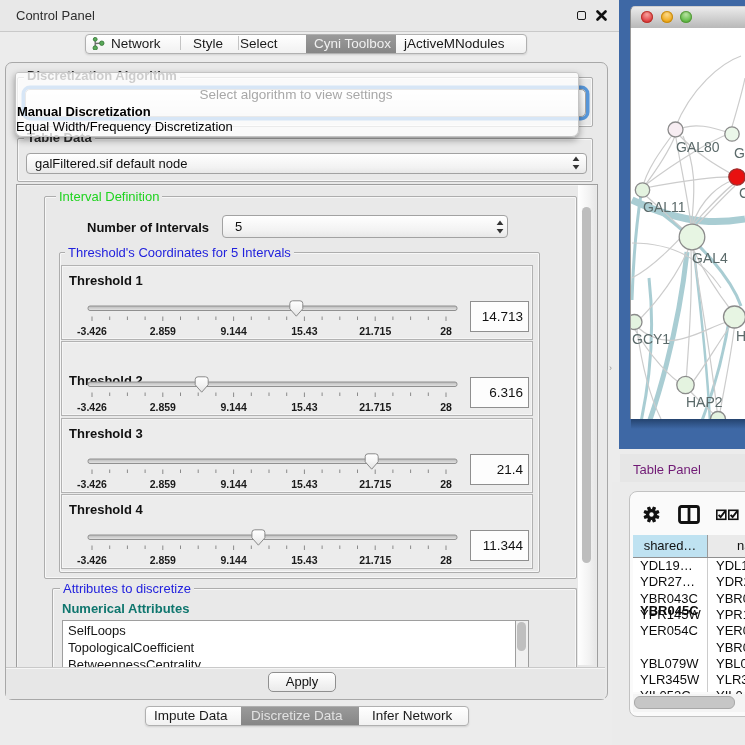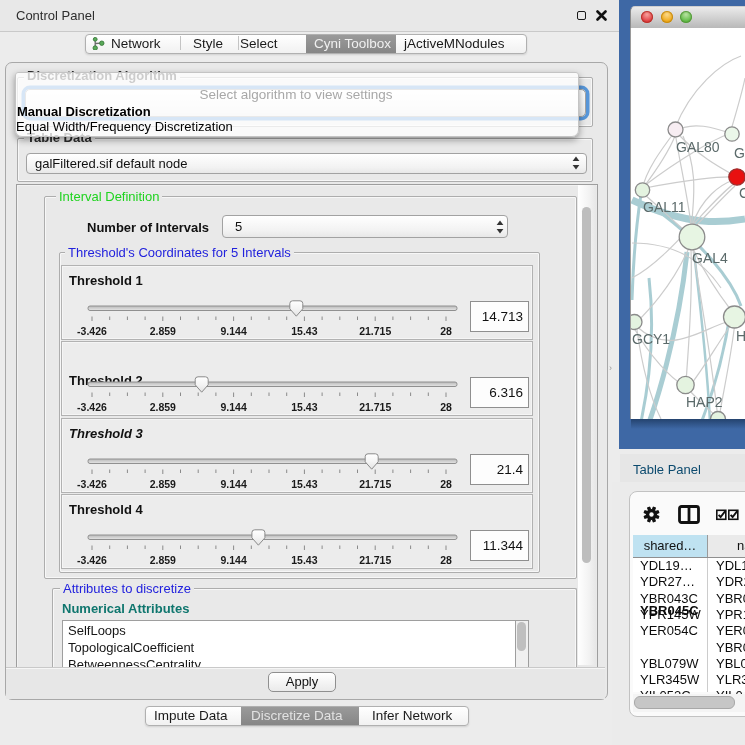--- a/index.html
+++ b/index.html
@@ -85,21 +85,21 @@
  <text x="12" y="184">GAL11</text>
  <text x="61" y="235">GAL4</text>
  <text x="1" y="316">GCY1</text>
  <text x="105" y="313">H</text>
  <text x="55" y="379">HAP2</text>
 </g>
 </svg>
   </div>
 <div class="abs" style="left:612px;top:449px;width:133px;height:5px;background:#ececec;"></div>
 <div class="abs" style="left:620px;top:454px;width:125px;height:28px;background:#e6e6e6;"></div>
-<div class="abs" style="left:633px;top:462px;font-size:13px;color:#0c4a6e;">Table Panel</div>
+<div class="abs" style="left:633px;top:462px;font-size:13px;color:#701a75;">Table Panel</div>
 <div class="abs" style="left:612px;top:482px;width:133px;height:263px;background:#ebebeb;"></div>
 <div class="abs" style="left:629px;top:491px;width:130px;height:224px;background:#fafafa;border:1px solid #c2c2c2;border-radius:8px;"></div>
 <svg class="abs" style="left:643px;top:506px;" width="17" height="17" viewBox="0 0 17 17">
 <circle cx="8.5" cy="8.5" r="5.6" fill="#111111"></circle>
 <rect x="12.71" y="9.25" width="3.4" height="3.4" rx="0.8" transform="rotate(22.5 14.41 10.95)" fill="#111"></rect>
     <rect x="9.25" y="12.71" width="3.4" height="3.4" rx="0.8" transform="rotate(67.5 10.95 14.41)" fill="#111"></rect>
     <rect x="4.35" y="12.71" width="3.4" height="3.4" rx="0.8" transform="rotate(112.5 6.05 14.41)" fill="#111"></rect>
     <rect x="0.89" y="9.25" width="3.4" height="3.4" rx="0.8" transform="rotate(157.5 2.59 10.95)" fill="#111"></rect>
     <rect x="0.89" y="4.35" width="3.4" height="3.4" rx="0.8" transform="rotate(202.5 2.59 6.05)" fill="#111"></rect>
     <rect x="4.35" y="0.89" width="3.4" height="3.4" rx="0.8" transform="rotate(247.5 6.05 2.59)" fill="#111"></rect>
@@ -255,21 +255,21 @@
 <path transform="translate(114.2,4)" d="M1,3.6 Q1,0.8 3.8,0.8 L11.2,0.8 Q14,0.8 14,3.6 L14,8.8 L7.5,16.2 L1,8.8 Z" fill="url(#thm)" stroke="#8a8a8a" stroke-width="1"></path>
 </svg>
 <div class="ticklab" style="left:92.0px;top:401px;">-3.426</div>
 <div class="ticklab" style="left:162.8px;top:401px;">2.859</div>
 <div class="ticklab" style="left:233.6px;top:401px;">9.144</div>
 <div class="ticklab" style="left:304.4px;top:401px;">15.43</div>
 <div class="ticklab" style="left:375.2px;top:401px;">21.715</div>
 <div class="ticklab" style="left:446.0px;top:401px;">28</div>
 <div class="vbox" style="left:470px;top:377px;width:52px;height:29px;line-height:29px;padding-right:5px;">6.316</div>
 <div class="tpanel" style="left:61px;top:418px;width:470px;height:73px;"></div>
-<div class="tname" style="left:69px;top:426px;font-style:italic;">Threshold 3</div>
+<div class="tname" style="left:69px;top:426px;">Threshold 3</div>
 <svg class="abs" style="left:80px;top:449px;" width="390" height="32" viewBox="0 0 390 32">
 <rect x="8" y="10" width="369" height="4.5" rx="2" fill="url(#trk)" stroke="#909090" stroke-width="1"></rect>
 <line x1="12.0" y1="20.5" x2="12.0" y2="25.0" stroke="#8a8a8a" stroke-width="1"></line>
     <line x1="29.7" y1="20.5" x2="29.7" y2="24.0" stroke="#8a8a8a" stroke-width="1"></line>
     <line x1="47.4" y1="20.5" x2="47.4" y2="24.0" stroke="#8a8a8a" stroke-width="1"></line>
     <line x1="65.1" y1="20.5" x2="65.1" y2="24.0" stroke="#8a8a8a" stroke-width="1"></line>
     <line x1="82.8" y1="20.5" x2="82.8" y2="25.0" stroke="#8a8a8a" stroke-width="1"></line>
     <line x1="100.5" y1="20.5" x2="100.5" y2="24.0" stroke="#8a8a8a" stroke-width="1"></line>
     <line x1="118.2" y1="20.5" x2="118.2" y2="24.0" stroke="#8a8a8a" stroke-width="1"></line>
     <line x1="135.9" y1="20.5" x2="135.9" y2="24.0" stroke="#8a8a8a" stroke-width="1"></line>

